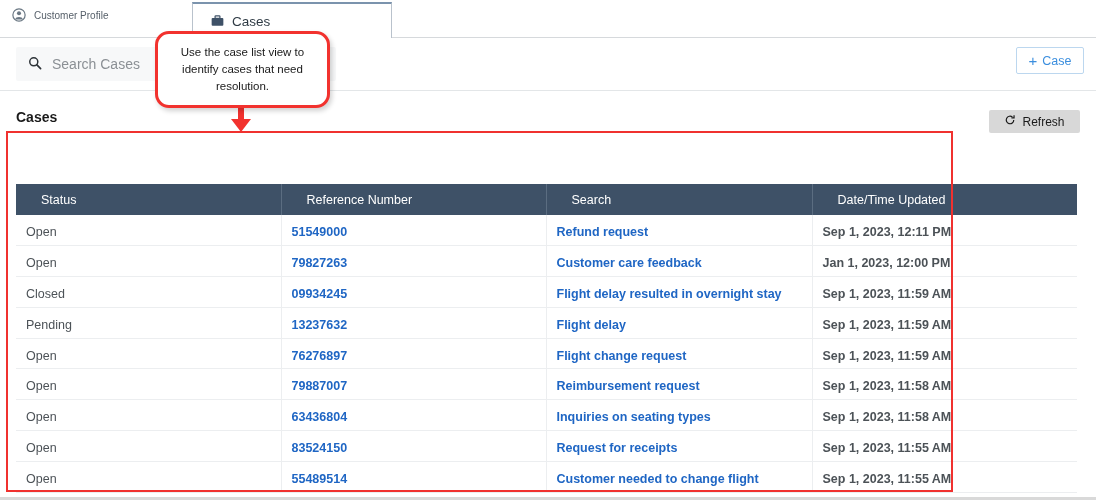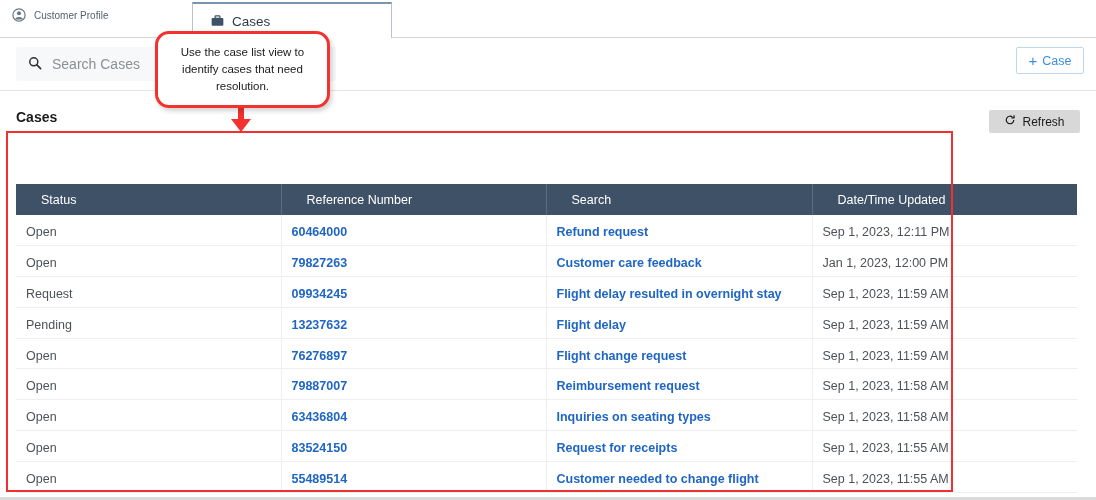--- a/index.html
+++ b/index.html
@@ -107,21 +107,21 @@
     border-right:1px solid #eceef0;
     font-size:12.5px;color:#4c5257;
     background:#fff;box-sizing:border-box;
     white-space:nowrap;overflow:hidden;
   }
   .table td.last{border-right:none;}
   .table a{color:#1f66c4;font-weight:bold;text-decoration:none;}
   .c-status{width:265px;}
   .c-ref{width:265px;}
   .c-title{width:266px;}
-  .c-date{width:140px;}
+  .c-date{width:140px;font-weight:bold;}
   .c-pad{width:125px;}
 
   
   .redbox{
     position:absolute;left:6px;top:131px;width:947px;height:361px;
     border:2px solid #f0312f;box-sizing:border-box;
     pointer-events:none;
   }
 
   
@@ -216,34 +216,34 @@
         <th class="c-status">Status</th>
         <th class="c-ref">Reference Number</th>
         <th class="c-title">Search</th>
         <th class="c-date">Date/Time Updated</th>
         <th class="c-pad last"></th>
       </tr>
     </thead>
     <tbody id="tbody">
         <tr>
           <td class="c-status">Open</td>
-          <td class="c-ref"><a href="#">60464000</a></td>
+          <td class="c-ref"><a href="#">51549000</a></td>
           <td class="c-title"><a href="#">Refund request</a></td>
           <td class="c-date">Sep 1, 2023, 12:11 PM</td>
           <td class="c-pad last"></td>
         </tr>
         <tr>
           <td class="c-status">Open</td>
           <td class="c-ref"><a href="#">79827263</a></td>
           <td class="c-title"><a href="#">Customer care feedback</a></td>
           <td class="c-date">Jan 1, 2023, 12:00 PM</td>
           <td class="c-pad last"></td>
         </tr>
         <tr>
-          <td class="c-status">Request</td>
+          <td class="c-status">Closed</td>
           <td class="c-ref"><a href="#">09934245</a></td>
           <td class="c-title"><a href="#">Flight delay resulted in overnight stay</a></td>
           <td class="c-date">Sep 1, 2023, 11:59 AM</td>
           <td class="c-pad last"></td>
         </tr>
         <tr>
           <td class="c-status">Pending</td>
           <td class="c-ref"><a href="#">13237632</a></td>
           <td class="c-title"><a href="#">Flight delay</a></td>
           <td class="c-date">Sep 1, 2023, 11:59 AM</td>

